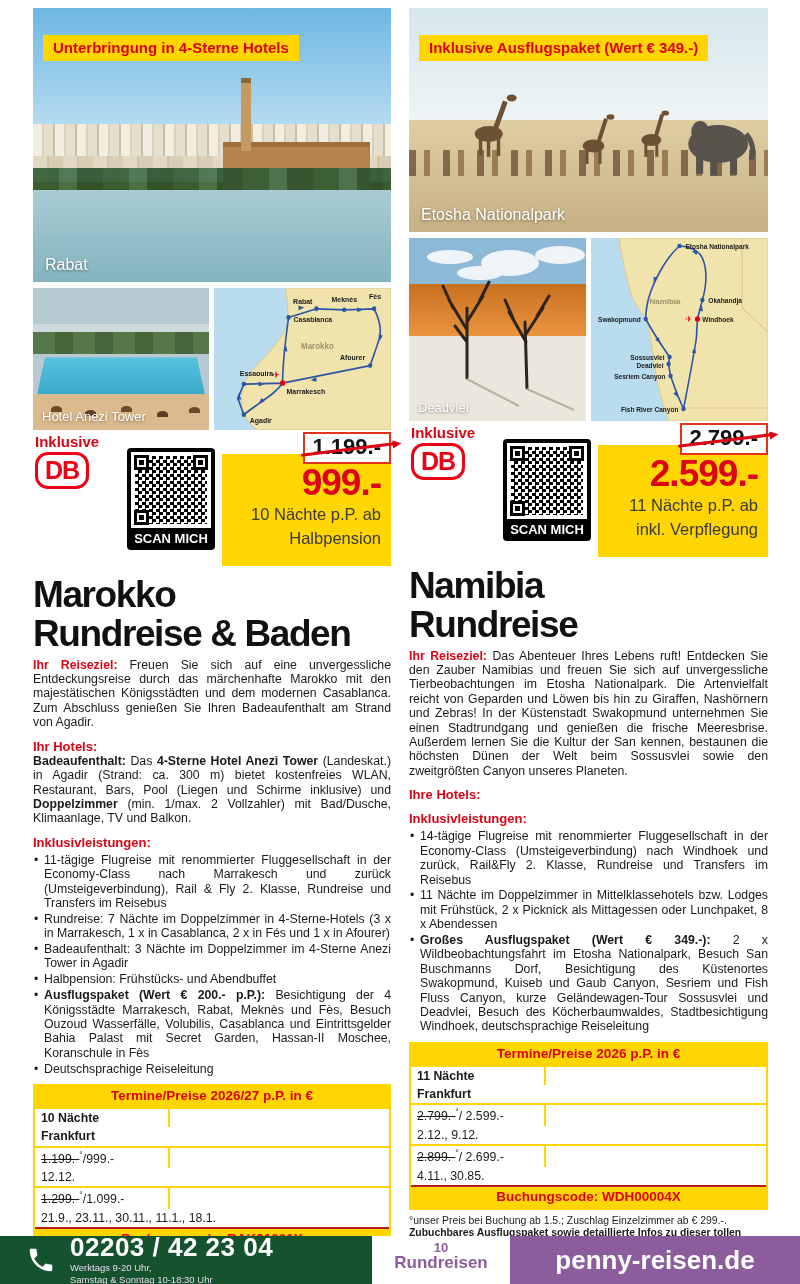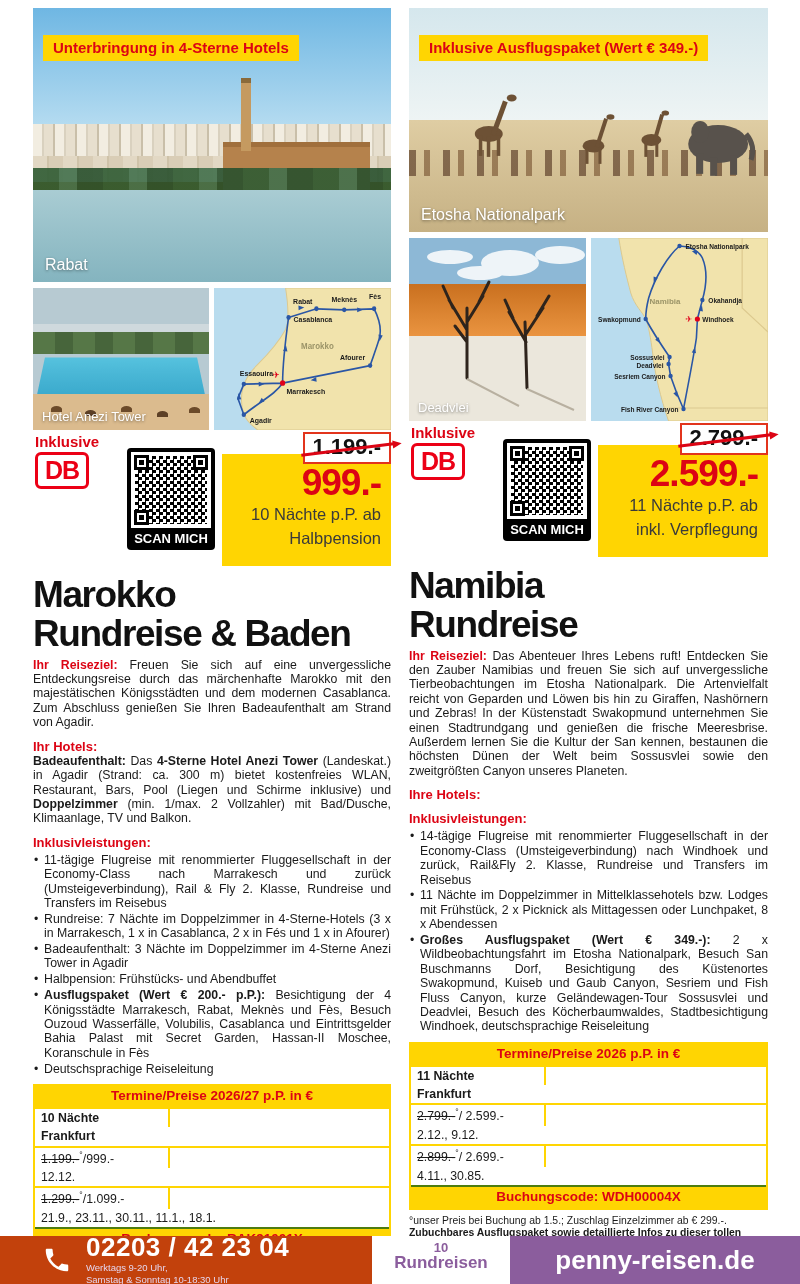--- a/index.html
+++ b/index.html
@@ -62,21 +62,21 @@
   
   .d-dune{position:absolute;left:0;top:46px;right:0;height:52px;background:linear-gradient(#c9701f,#ea9440);}
   .d-pan{position:absolute;left:0;top:98px;right:0;bottom:0;background:#ebe7dc;}
   .d-cloud{position:absolute;left:18px;top:12px;width:46px;height:14px;border-radius:50%;background:#fff;opacity:.85;
            box-shadow:60px 6px 0 6px #fff,110px -2px 0 2px #fff,30px 16px 0 0 #fff;}
   .d-trees{position:absolute;left:0;top:0;width:100%;height:100%;}
 
   
   .price-block{position:relative;height:136px;margin-top:2px;text-align:left;}
   .inklusive{position:absolute;left:2px;top:1px;color:#dc0414;font-weight:bold;font-size:15px;}
-  .db-logo{position:absolute;left:2px;top:20px;border:3px solid #ec0016;border-radius:6px;color:#ec0016;
+  .db-logo{position:absolute;left:2px;top:20px;border:3px solid #ec0016;border-radius:13px;color:#ec0016;
            font-weight:bold;font-size:25px;padding:1px 7px;background:#fff;letter-spacing:-1px;}
   .qr{position:absolute;left:94px;top:16px;width:88px;background:#000;border-radius:4px;padding:4px;box-sizing:border-box;}
   .qr-area{height:76px;background:#fff;position:relative;}
   .qr-noise{position:absolute;inset:4px;background:conic-gradient(#000 25%,#fff 0 50%,#000 0 75%,#fff 0);background-size:7px 7px;}
   .qr-f{position:absolute;width:15px;height:15px;border:3px solid #000;background:#fff;box-sizing:border-box;}
   .qr-f::after{content:"";position:absolute;inset:2px;background:#000;}
   .qr-f.tl{left:3px;top:3px;} .qr-f.tr{right:3px;top:3px;} .qr-f.bl{left:3px;bottom:3px;}
   .qr-label{color:#fff;font-weight:bold;font-size:13px;text-align:center;padding:3px 0 0;}
   .old-price{position:absolute;right:0;top:0;background:#fff;border:2px solid #e2341c;font-weight:bold;
              font-size:22px;padding:0 8px 2px;color:#111;z-index:3;}
@@ -99,32 +99,32 @@
   ul.incl li::before{content:"•";position:absolute;left:1px;}
 
   
   .ptable{margin-top:8px;border:2px solid #ffd502;text-align:left;}
   .pt-title{background:#ffd502;color:#dc0414;font-weight:bold;text-align:center;padding:2px 0 3px;font-size:13.5px;}
   .pt-row{display:flex;border-top:2px solid #ffd502;background:#fff;flex-direction:column;}
   .pt-row .c1{width:38%;padding:2px 6px;border-right:2px solid #ffd502;box-sizing:border-box;}
   .pt-row .c2{flex:1;padding:2px 6px;}
   .pt-head{font-weight:bold;}
   .pt-booking{background:#ffd502;color:#dc0414;font-weight:bold;text-align:center;padding:2px 0 3px;
-              font-size:13.5px;border-top:2px solid #4d7c0f;}
+              font-size:13.5px;border-top:2px solid #b91c1c;}
   .footnote{font-size:10.4px;line-height:1.22;margin:5px 0 0;text-align:left;}
   .hinweise{font-size:11.2px;line-height:1.2;margin:7px 0 0;text-align:justify;}
 
   
   .rb{font-weight:bold;} .rs{text-decoration:line-through;} .rr{color:#dc0414;}
   .rsup{font-size:70%;vertical-align:super;}
 
   
   .footer{position:absolute;left:0;right:0;bottom:0;height:48px;z-index:10;}
-  .f-left{position:absolute;left:0;top:0;bottom:0;width:372px;background:#c2410c;display:flex;
-          align-items:center;gap:14px;padding-left:42px;box-sizing:border-box;}
+  .f-left{position:absolute;left:0;top:0;bottom:0;width:372px;background:#14532d;display:flex;
+          align-items:center;gap:14px;padding-left:26px;box-sizing:border-box;}
   .f-phone{color:#fff;font-weight:bold;font-size:26px;line-height:1;letter-spacing:.5px;}
   .f-hours{color:#e6d6ee;font-size:9.5px;line-height:1.3;margin-top:2px;}
   .f-center{position:absolute;left:372px;width:138px;top:0;bottom:0;background:#fff;color:#8b5d9d;
             text-align:center;font-weight:bold;}
   .f-num{font-size:13px;margin-top:5px;line-height:1;}
   .f-label{font-size:17px;line-height:1.1;}
   .f-right{position:absolute;left:510px;right:0;top:0;bottom:0;background:#8b5d9d;color:#fff;display:flex;
            align-items:center;justify-content:center;font-weight:bold;font-size:26px;}
 </style>
 </head>

